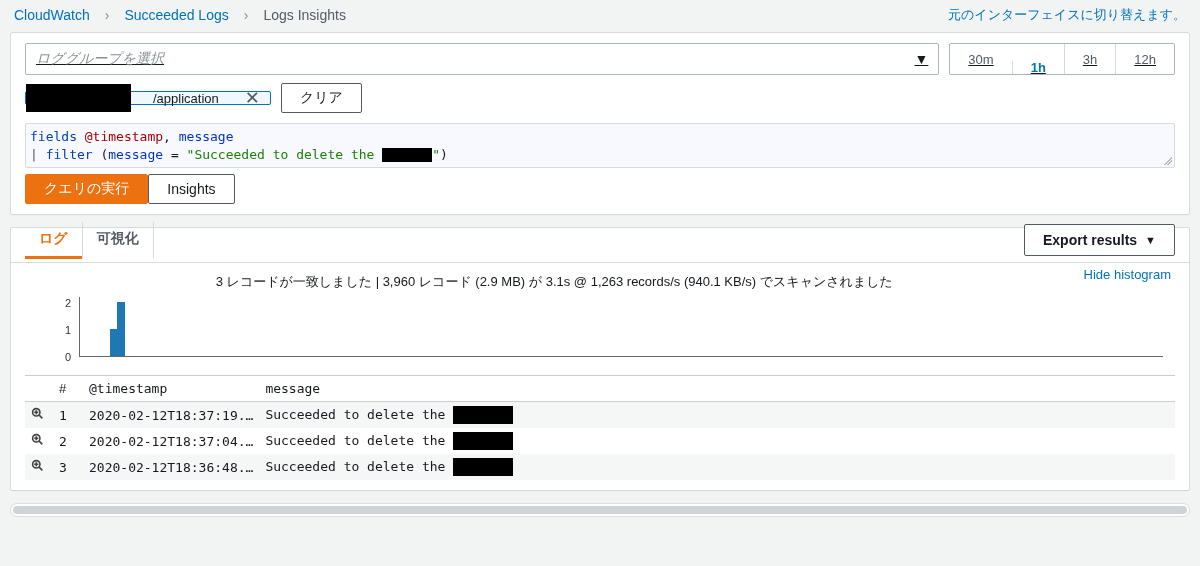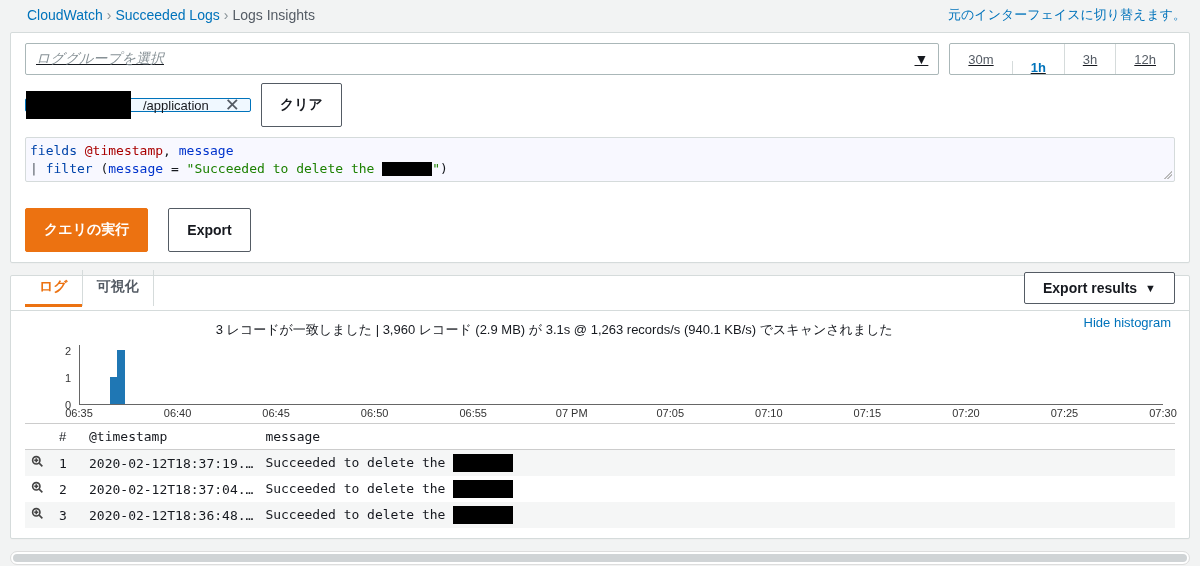--- a/index.html
+++ b/index.html
@@ -15,59 +15,59 @@
     --code-atom: #9d3a9d;
     --code-number: #d13212;
     --code-var: #a90000;
     --code-func: #0044aa;
   }
   * { box-sizing: border-box; }
   html,body { margin:0; padding:0; font-family:"Amazon Ember","Helvetica Neue",Arial,sans-serif; font-size:14px; color:var(--text); background:#f2f3f3; }
   body { width:1200px; height:566px; overflow:hidden; padding:2px 6px 0 6px; }
 
   .top-row { display:flex; justify-content:space-between; align-items:center; padding:4px 8px 8px 8px; }
-  .breadcrumbs { display:flex; align-items:center; gap:4px; color:var(--text-muted);margin-left:13px;}
+  .breadcrumbs { display:flex; align-items:center; gap:15px; color:var(--text-muted);}
   .breadcrumbs a { color:var(--aws-link); text-decoration:none; }
   .breadcrumbs .sep { color:#879196;}
   .switch-link { color:var(--aws-link); text-decoration:none; font-size:13px; }
 
   .card { border:1px solid var(--border-light); background:var(--bg-card); padding:10px 14px; margin:0 4px 12px 4px; position:relative; border-radius:2px; box-shadow:0 1px 1px rgba(0,0,0,.02);}
 
   .selector-row { display:flex; gap:10px; margin-bottom:8px;text-decoration:underline; }
   .log-group-select { flex:1; border:1px solid var(--border); height:32px; display:flex; align-items:center; padding:0 10px; color:#879196; font-style:italic; justify-content:space-between; border-radius:2px;}
   .log-group-select .caret { font-style:normal; color:#16191f; }
   .time-range { display:flex; border:1px solid var(--border); height:32px; border-radius:2px; overflow:hidden;}
   .time-range div { padding:0 18px; display:flex; align-items:center; cursor:pointer; color:var(--text-muted); font-size:13px;}
   .time-range div+div { border-left:1px solid var(--border-light);}
   .time-range .active { color:var(--aws-link); font-weight:bold;margin-top:17px; }
   .time-range .custom-icon { margin-left:6px; font-size:11px;}
 
   .chip-row { display:flex; gap:10px; margin-bottom:10px; align-items:center;}
-  .chip { border:1px solid var(--aws-link); background:#f0f8ff; height:14px; display:flex; align-items:center; padding:0 6px 0 0; gap:12px; border-radius:2px;}
+  .chip { border:1px solid var(--aws-link); background:#f0f8ff; height:14px; display:flex; align-items:center; padding:0 6px 0 0; gap:22px; border-radius:2px;}
   .chip .redact { background:#000; width:105px; height:28px;}
   .chip .label { font-size:13px;}
   .chip .x { font-size:18px; color:#545b64; padding:0 4px; cursor:pointer; font-weight:300;}
-  .btn { border:1px solid #545b64; background:#fff; height:44px; padding:0 18px; display:flex; align-items:center; cursor:pointer; font-weight:bold; border-radius:2px;}
+  .btn { border:1px solid #545b64; background:#fff; height:30px; padding:0 18px; display:flex; align-items:center; cursor:pointer; font-weight:normal; border-radius:2px;}
   .btn-primary { background:var(--aws-orange); border-color:var(--aws-orange); color:#fff; }
 
-  .editor { border:1px solid var(--border-light); background:#f8f8ff; font-family:Menlo,Consolas,monospace; font-size:13px; line-height:1.35; padding:4px 8px 4px 4px; position:relative; margin-bottom:26px; border-radius:2px;}
+  .editor { border:1px solid var(--border-light); background:#f8f8ff; font-family:Menlo,Consolas,monospace; font-size:13px; line-height:1.35; padding:4px 8px 4px 4px; position:relative; margin-bottom:6px; border-radius:2px;}
   .editor .line { white-space:pre; }
   .editor .active-line { background:#eef4ff;}
   .kw { color:var(--code-func);}
   .pipe { color:var(--text-muted);}
   .name { color:#0033cc;}
   .str { color:var(--code-string);}
   .num { color:#3a5fcd;}
   .dir { color:#9d3a9d;}
   .var { color:var(--code-var);}
   .redact-inline { display:inline-block; background:#000; width:50px; height:14px; vertical-align:-3px;}
   .resize { position:absolute; right:2px; bottom:2px; width:10px; height:10px; background:
     linear-gradient(135deg, transparent 60%,#bbb 60%,#bbb 67%,transparent 67%,transparent 74%,#bbb 74%,#bbb 81%,transparent 81%);}
 
-  .action-row { display:flex; gap:20px; }
+  .action-row { display:flex; gap:0; }
 
   
   .tabs-row { display:flex; justify-content:space-between; align-items:center; border-bottom:1px solid var(--border-light); margin:-10px -14px 4px -14px; padding:0 14px;}
   .tabs { display:flex; }
   .tab { padding:8px 14px 10px; font-weight:bold; color:var(--text-muted); cursor:pointer; border-right:1px solid var(--border-light); }
   .tab.active { color:var(--aws-orange);  position:relative;}
   .tab.active::after{content:"";position:absolute;left:0;right:0;bottom:-1px;height:3px;background:var(--aws-orange);}
   .tabs-row .buttons { display:flex; gap:12px; padding:6px 0;}
   .tabs-row .btn { height:32px; font-weight:bold;}
   .tabs-row .btn .caret{margin-left:8px; font-size:11px;}
@@ -132,21 +132,21 @@
   </div>
 
   <div class="editor">
     <div class="line"><span class="kw">fields</span> <span class="var">@timestamp</span><span>, </span><span class="name">message</span></div>
     <div class="line"><span class="pipe">| </span><span class="kw">filter</span><span> (</span><span class="name">message</span><span> = </span><span class="str">"Succeeded to delete the </span><span class="redact-inline"></span><span class="str">"</span><span>)</span></div>
     <div class="resize"></div>
   </div>
 
   <div class="action-row">
     <div class="btn btn-primary">クエリの実行</div>
-    <div class="btn">Export</div>
+    <div class="btn">Insights</div>
   </div>
 </div>
 
 <div class="card" style="padding-top:0;">
   <div class="tabs-row">
     <div class="tabs">
       <div class="tab active">ログ</div>
       <div class="tab">可視化</div>
     </div>
     <div class="buttons">
@@ -162,34 +162,20 @@
 
   <div class="chart-area">
     <div class="y-axis" id="y-axis">
         <div class="y-tick" style="bottom: 0%; position: absolute; right: 4px; transform: translateY(50%);">0</div>
         <div class="y-tick" style="bottom: 45.4545%; position: absolute; right: 4px; transform: translateY(50%);">1</div>
         <div class="y-tick" style="bottom: 90.9091%; position: absolute; right: 4px; transform: translateY(50%);">2</div>
       </div>
     <div class="plot" id="plot">
         <div class="bar" style="left: 2.72727%; height: 45.4545%;"></div>
         <div class="bar" style="left: 3.45455%; height: 90.9091%;"></div>
-      </div>
-    <div class="x-axis" id="x-axis">
-        <div class="x-tick" style="left: 0%;">06:35</div>
-        <div class="x-tick" style="left: 9.09091%;">06:40</div>
-        <div class="x-tick" style="left: 18.1818%;">06:45</div>
-        <div class="x-tick" style="left: 27.2727%;">06:50</div>
-        <div class="x-tick" style="left: 36.3636%;">06:55</div>
-        <div class="x-tick" style="left: 45.4545%;">07 PM</div>
-        <div class="x-tick" style="left: 54.5455%;">07:05</div>
-        <div class="x-tick" style="left: 63.6364%;">07:10</div>
-        <div class="x-tick" style="left: 72.7273%;">07:15</div>
-        <div class="x-tick" style="left: 81.8182%;">07:20</div>
-        <div class="x-tick" style="left: 90.9091%;">07:25</div>
-        <div class="x-tick" style="left: 100%;">07:30</div>
       </div>
   </div>
 
   <table>
     <thead>
         <tr>
       <th style="width:28px;"></th>
       <th style="width:30px;">#</th>
       <th class="col-ts" style="width:160px;">@timestamp</th>
       <th class="col-message">message</th>

